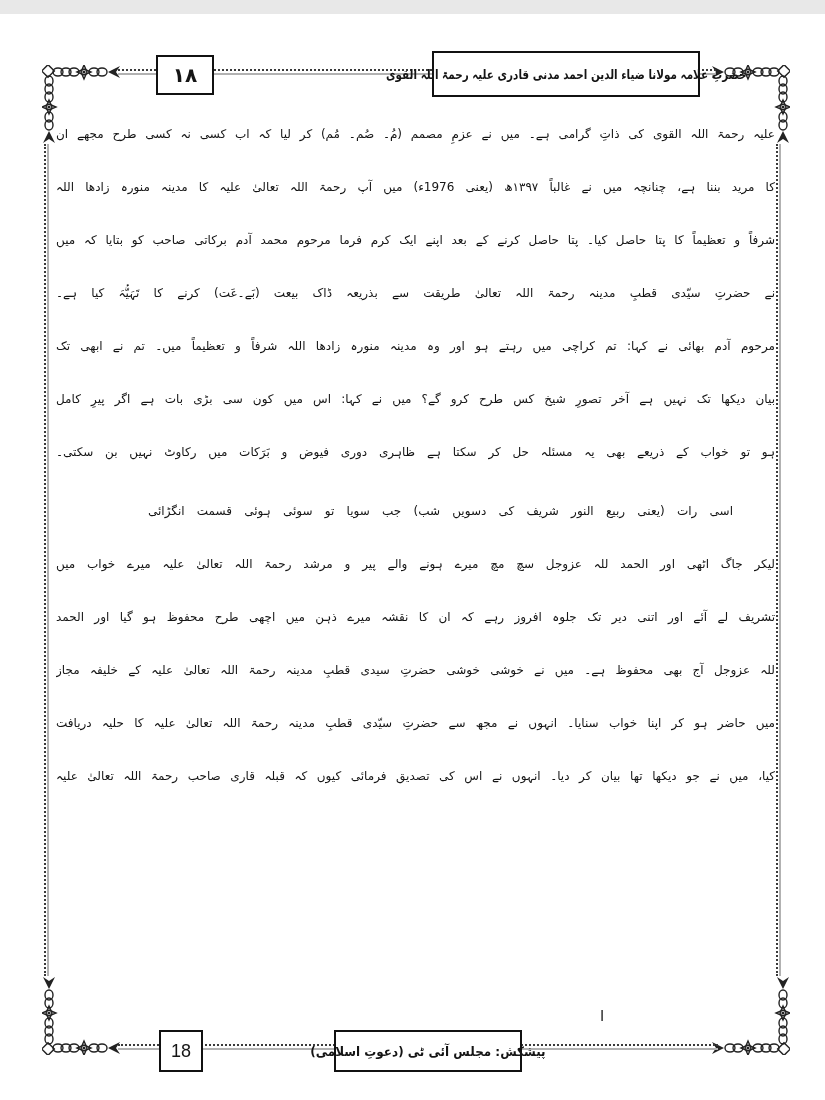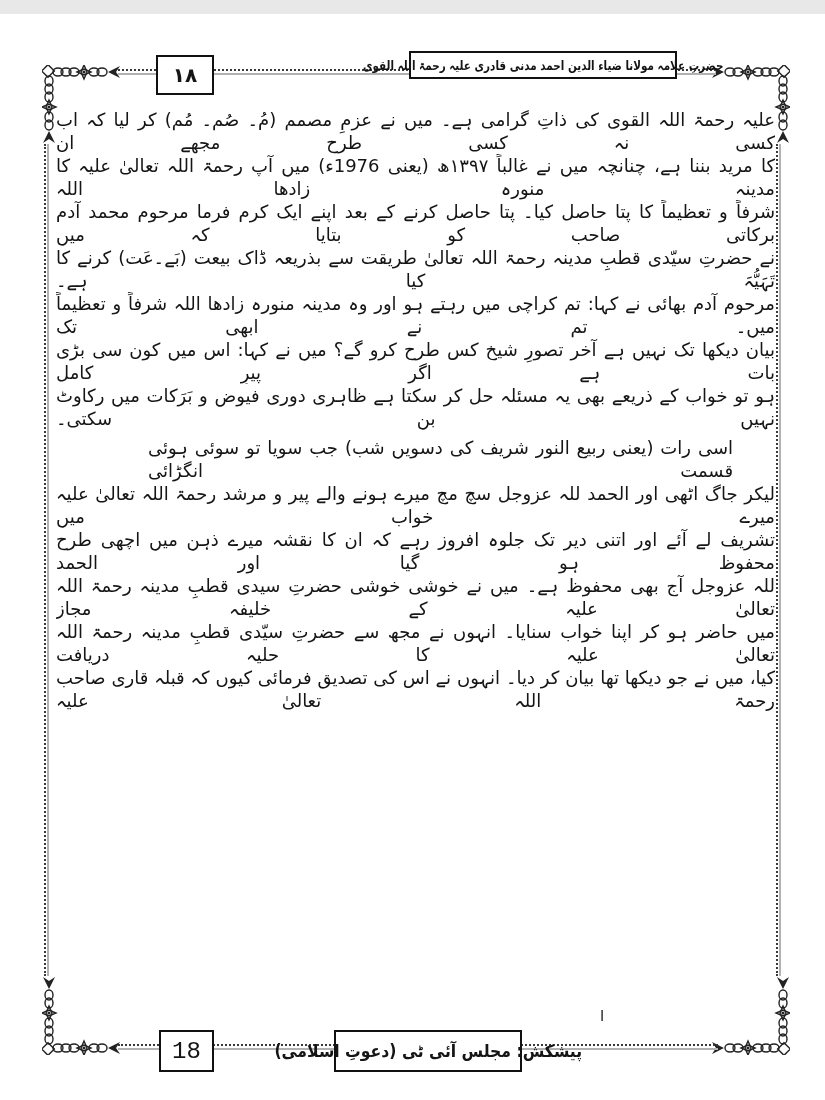--- a/index.html
+++ b/index.html
@@ -31,37 +31,37 @@
   .rule-v.right { left:776px; top:130px; height:832px; }
 
   
   .frame-box {
     position:absolute; background:#fff; border:2px solid #111;
     display:flex; align-items:center; justify-content:center;
     box-sizing:border-box;
   }
   .num-box-top   { left:156px; top:41px;  width:58px; height:40px;
                    font-size:20px; font-weight:bold; }
-  .title-box     { left:409px; top:37px;  width:268px; height:28px;
+  .title-box     { left:432px; top:37px;  width:268px; height:46px;
                    font-size:13px; font-weight:bold; }
   .title-box .fit { display:inline-block; transform:scaleX(0.80); white-space:nowrap; }
-  .num-box-bottom{ left:159px; top:1016px; width:55px; height:42px;
-                   font-family:Liberation Mono, monospace; font-size:24px; }
+  .num-box-bottom{ left:159px; top:1016px; width:44px; height:42px;
+                   font-family:Liberation Sans, sans-serif; font-size:18px; }
   .publisher-box { left:334px; top:1016px; width:188px; height:42px;
-                   font-size:17px; font-weight:bold; }
+                   font-size:13px; font-weight:bold; }
   .publisher-box .fit { display:inline-block; transform:scaleX(0.92); white-space:nowrap; }
 
   
   .body-text {
     position:absolute; left:56px; top:94px; width:719px;
     direction:rtl;
   }
   .line {
     direction:rtl; text-align:justify; text-align-last:justify;
-    line-height:23px; font-size:18px; letter-spacing:0;
+    line-height:53px; font-size:12px; letter-spacing:0;
     white-space:normal; overflow:hidden;
   }
   .line.indent-both { padding-right:42px; padding-left:92px; margin-top:6px; }
 
   .catchword {
     position:absolute; left:600px; top:993px; font-size:15px; color:#151515;
   }
 </style>
 </head>
 <body>

